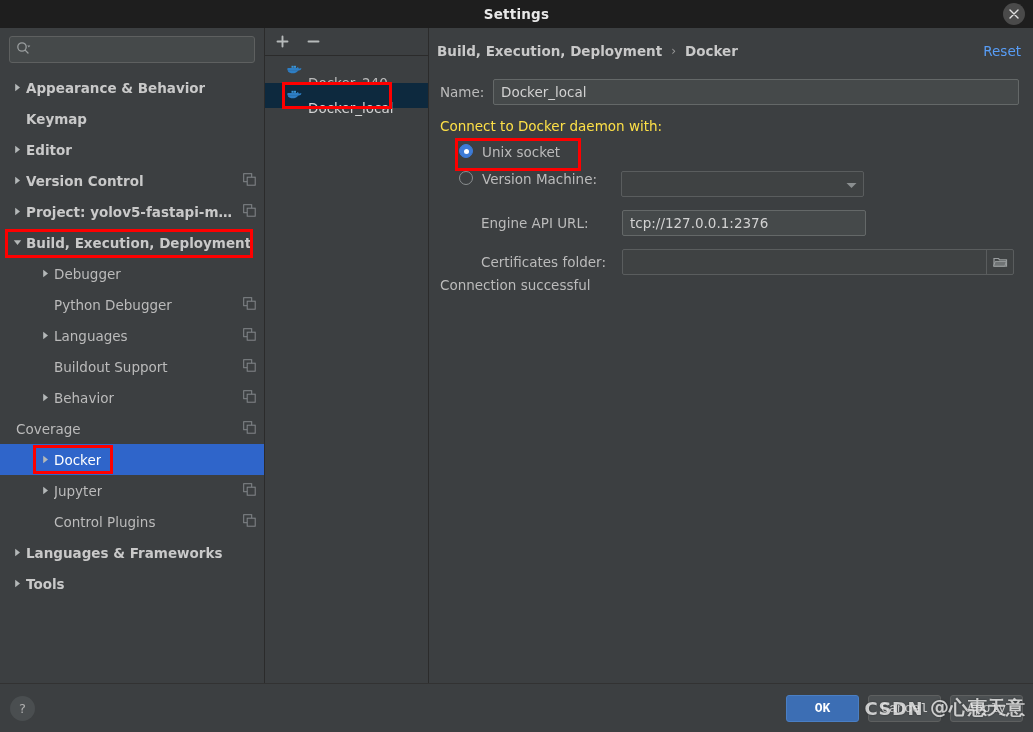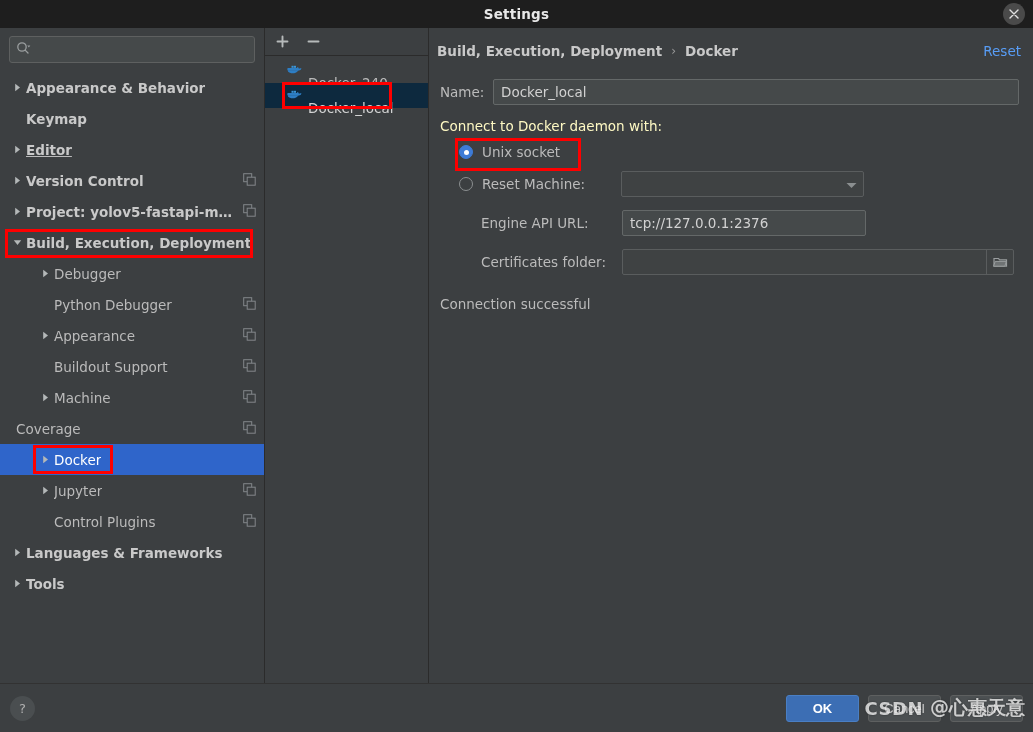--- a/index.html
+++ b/index.html
@@ -208,23 +208,23 @@
     background: #45494a;
     border: 1px solid #646868;
     border-radius: 2px;
     display: flex; align-items: center;
     padding: 0 7px;
     color: #d2d2d2;
     font-size: 13.5px;
   }
   .tfield.readonlyish { background: #3f4243; border-color: #5a5d5e; }
 
-  .section-label { font-size: 13.5px; color: #fef9c3; margin-bottom: 10px; }
-
-  .radio-row { display: flex; align-items: center; margin-bottom: 13px; padding-left: 19px; position: relative;}
+  .section-label { font-size: 13.5px; color: #fde047; margin-bottom: 10px; }
+
+  .radio-row { display: flex; align-items: flex-start; margin-bottom: 13px; padding-left: 19px; position: relative;}
   .radio {
     width: 14px; height: 14px;
     border-radius: 50%;
     border: 1.5px solid #8b8f90;
     background: transparent;
     flex: none;
     margin-right: 9px;
     display: flex; align-items: center; justify-content: center;
   }
   .radio.checked { border-color: #3d7bd6; background: #3d7bd6; }
@@ -282,21 +282,21 @@
     gap: 9px;
   }
   .dlg-btn {
     min-width: 73px;
     height: 27px;
     border-radius: 3px;
     border: 1px solid #5e6060;
     background: #4c5052;
     color: #cfcfcf;
     font-size: 13px;
-    font-family: Liberation Sans, sans-serif;
+    font-family: Liberation Mono, monospace;
     display: flex; align-items: center; justify-content: center;
     cursor: pointer;
   }
   .dlg-btn.primary {
     background: #3c6eb4;
     border-color: #4a7fc4;
     color: #ffffff;
     font-weight: bold;
   }
 
@@ -356,21 +356,21 @@
             </svg>
           </span>
           <span class="label">Appearance &amp; Behavior</span>
         </div>
         <div class="tree-row bold" style="padding-left: 10px;">
           <span class="arrow">
             <span></span>
           </span>
           <span class="label">Keymap</span>
         </div>
-        <div class="tree-row bold" style="padding-left: 10px; text-decoration: underline;">
+        <div class="tree-row bold" style="padding-left: 10px;">
           <span class="arrow">
             <svg width="9" height="9" viewBox="0 0 9 9">
               <path d="M2.2 0.8 L2.2 8.2 L7 4.5 z" fill="#b4b8b8"></path>
             </svg>
           </span>
           <span class="label">Editor</span>
         </div>
         <div class="tree-row bold" style="padding-left: 10px;">
           <span class="arrow">
             <svg width="9" height="9" viewBox="0 0 9 9">
@@ -427,21 +427,21 @@
                 <rect x="4.2" y="4.2" width="8" height="8" fill="#3c3f41" stroke="#83878a" stroke-width="1"></rect>
               </svg></span>
           </span>
         </div>
         <div class="tree-row" style="padding-left: 38px;">
           <span class="arrow">
             <svg width="9" height="9" viewBox="0 0 9 9">
               <path d="M2.2 0.8 L2.2 8.2 L7 4.5 z" fill="#b4b8b8"></path>
             </svg>
           </span>
-          <span class="label">Appearance</span>
+          <span class="label">Languages</span>
           <span class="gutter">
             <span><svg width="13" height="13" viewBox="0 0 13 13">
                 <rect x="0.7" y="0.7" width="8" height="8" fill="none" stroke="#83878a" stroke-width="1"></rect>
                 <rect x="4.2" y="4.2" width="8" height="8" fill="#3c3f41" stroke="#83878a" stroke-width="1"></rect>
               </svg></span>
           </span>
         </div>
         <div class="tree-row" style="padding-left: 38px;">
           <span class="arrow">
             <span></span>
@@ -453,21 +453,21 @@
                 <rect x="4.2" y="4.2" width="8" height="8" fill="#3c3f41" stroke="#83878a" stroke-width="1"></rect>
               </svg></span>
           </span>
         </div>
         <div class="tree-row" style="padding-left: 38px;">
           <span class="arrow">
             <svg width="9" height="9" viewBox="0 0 9 9">
               <path d="M2.2 0.8 L2.2 8.2 L7 4.5 z" fill="#b4b8b8"></path>
             </svg>
           </span>
-          <span class="label">Machine</span>
+          <span class="label">Behavior</span>
           <span class="gutter">
             <span><svg width="13" height="13" viewBox="0 0 13 13">
                 <rect x="0.7" y="0.7" width="8" height="8" fill="none" stroke="#83878a" stroke-width="1"></rect>
                 <rect x="4.2" y="4.2" width="8" height="8" fill="#3c3f41" stroke="#83878a" stroke-width="1"></rect>
               </svg></span>
           </span>
         </div>
         <div class="tree-row" style="">
           <span class="arrow">
             <span></span>
@@ -597,40 +597,40 @@
       <div class="section-label">Connect to Docker daemon with:</div>
 
       <div class="radio-row" style="margin-bottom:11px;">
         <span class="radio checked"></span>
         <span class="radio-label">Unix socket</span>
         <div class="redbox" style="left:15px; top:-6px; width:126px; height:33px;"></div>
       </div>
 
       <div class="radio-row">
         <span class="radio"></span>
-        <span class="radio-label" style="width:139px">Reset Machine:</span>
+        <span class="radio-label" style="width:139px">Version Machine:</span>
         <div class="combo" style="width:243px">
           <span></span>
           <span class="caret">
             <svg width="11" height="7" viewBox="0 0 11 7">
               <path d="M0.5 1 L5.5 6 L10.5 1 z" fill="#8b8f90"></path>
             </svg>
           </span>
         </div>
       </div>
 
 
       <div class="frow" style="padding-left:41px;">
         <span class="flabel" style="width:141px">Engine API URL:</span>
         <div class="tfield" style="width:244px">
           <span>tcp://127.0.0.1:2376</span>
         </div>
       </div>
 
-      <div class="frow" style="padding-left:41px; margin-bottom:21px;">
+      <div class="frow" style="padding-left:41px; margin-bottom:2px;">
         <span class="flabel" style="width:141px">Certificates folder:</span>
         <div class="tfield readonlyish" style="width:392px; padding:0;">
           <span style="flex:1; padding:0 7px;"></span>
           <span class="browse-btn">
             <svg width="15" height="12" viewBox="0 0 15 12">
               <path d="M1 2.5 h4.5 l1.2 1.4 h6.8 v6.2 h-12.5 z" fill="none" stroke="#9a9e9f" stroke-width="1.2"></path>
               <path d="M2.2 5.4 h11.2 l-1.6 4.8 h-11.2 z" fill="#6f7374" stroke="#9a9e9f" stroke-width="1"></path>
             </svg>
           </span>
         </div>

